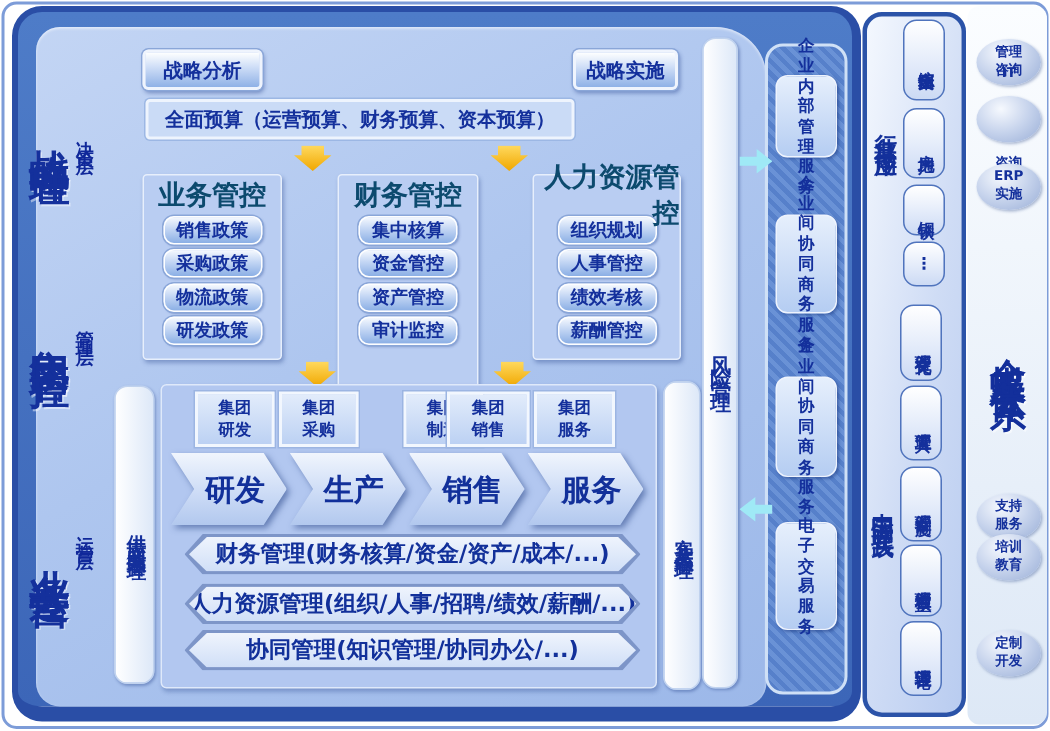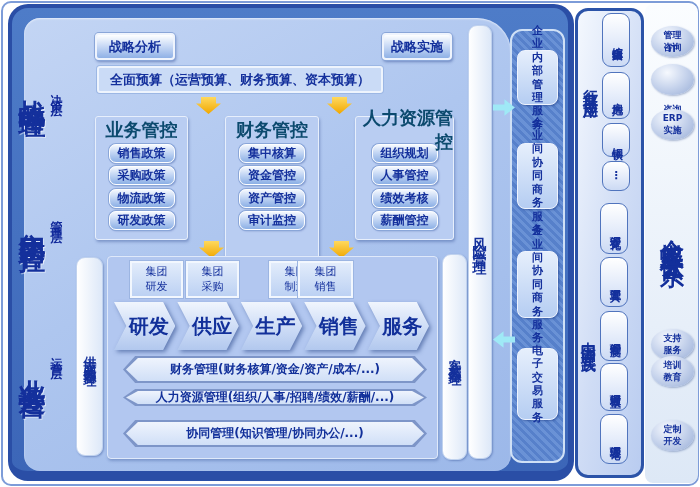--- a/index.html
+++ b/index.html
@@ -37,35 +37,35 @@
     background:linear-gradient(180deg,#f4f8fe 0%,#c3d6f4 45%,#8bafe5 100%);
     border:1px solid #fdfeff;box-shadow:0 0 0 1px #8aa6d8,1px 1px 2px rgba(22,50,130,.4);
     color:#14309c;font-weight:bold;display:flex;align-items:center;justify-content:center;}
 
   .sec3{background:#b2c7f0;border:1px solid #dfe9fa;border-radius:4px;
     box-shadow:1px 2px 3px rgba(25,55,130,.3);}
   .strip{background:linear-gradient(90deg,#ffffff,#dde8f8);border:1px solid #c0d2ee;
     border-radius:9px;box-shadow:1px 1px 2px rgba(25,55,130,.35);
     color:#14309c;font-weight:bold;}
   .unit-box{background:linear-gradient(180deg,#e2ecfb,#bcd1f3);border:2px solid #f2f7fe;
-    box-shadow:0 0 0 1px #9cb5e2;font-size:11px;font-weight:normal;color:#14309c;
+    box-shadow:0 0 0 1px #9cb5e2;font-size:11px;font-weight:bold;color:#14309c;
     line-height:1.3;text-align:center;padding:16px 12px;}
 
   .chain{display:flex;filter:drop-shadow(2px 2px 2px rgba(20,50,120,.5));}
   .chev{flex:1;margin-right:2px;clip-path:polygon(0 0,80% 0,100% 50%,80% 100%,0 100%,20% 50%);
     background:linear-gradient(180deg,#f0f5fd 0%,#cddcf6 55%,#b2c8ee 100%);
     font-size:20px;font-weight:bold;color:#12309a;display:flex;align-items:center;
     justify-content:center;padding-left:8px;}
   .chev:last-child{margin-right:0;}
 
   .banner-o{clip-path:polygon(0 50%,4% 0,96% 0,100% 50%,96% 100%,4% 100%);
     background:#7d95c8;padding:2px 3px;display:flex;}
   .banner-i{flex:1;clip-path:polygon(0 50%,4% 0,96% 0,100% 50%,96% 100%,4% 100%);
     background:linear-gradient(180deg,#eff4fd,#d0dff7);display:flex;align-items:center;
-    justify-content:center;font-size:12px;font-weight:bold;color:#12309a;white-space:nowrap;}
+    justify-content:center;font-size:15px;font-weight:bold;color:#12309a;white-space:nowrap;}
 
   .eservices-col{background:#5b87d2;border:2px solid #cfe0f6;border-radius:12px;
     background-image:repeating-linear-gradient(45deg,rgba(255,255,255,.09) 0 3px,rgba(0,0,60,.05) 3px 6px);}
   .ebox{background:linear-gradient(180deg,#e6effc,#b5cdf2);border:1px solid #eef3fd;
     border-radius:8px;box-shadow:1px 1px 2px rgba(15,40,110,.4);font-size:11px;font-weight:bold;
     color:#14309c;line-height:1.22;text-align:center;padding:3px 9px;}
 
   .yarrow{width:25px;height:17px;background:linear-gradient(180deg,#ffd95e,#f0a700);
     clip-path:polygon(20% 0,80% 0,80% 38%,100% 38%,50% 100%,0 38%,20% 38%);
     filter:drop-shadow(1px 1px 1px rgba(110,70,0,.5));}
@@ -140,33 +140,33 @@
   </div>
 
   <div class="abs sec3" style="left:107px;top:256px;width:331px;height:203px;"></div>
 
   <div class="abs strip v flexc" style="left:76px;top:257px;width:27px;height:199px;font-size:13px;letter-spacing:3px;">供应商关系管理</div>
 
   <div class="abs unit-box flexc" style="left:130px;top:261px;width:53px;height:37px;">集团研发</div>
   <div class="abs unit-box flexc" style="left:186px;top:261px;width:53px;height:37px;">集团采购</div>
   <div class="abs unit-box flexc" style="left:242px;top:261px;width:53px;height:37px;margin-left:27px;">集团制造</div>
   <div class="abs unit-box flexc" style="left:298px;top:261px;width:55px;height:37px;">集团销售</div>
+  <div class="abs unit-box flexc" style="left:356px;top:261px;width:54px;height:37px;">集团服务</div>
 
   <div class="abs chain" style="left:114px;top:302px;width:315px;height:48px;">
     <div class="chev">研发</div>
-    <div class="chev">供应</div>
     <div class="chev">生产</div>
     <div class="chev">销售</div>
     <div class="chev">服务</div>
   </div>
 
   <div class="abs banner-o" style="left:123px;top:356px;width:304px;height:27px;">
     <div class="banner-i">财务管理(财务核算/资金/资产/成本/...)</div>
   </div>
-  <div class="abs banner-o" style="left:123px;top:389px;width:304px;height:17px;">
+  <div class="abs banner-o" style="left:123px;top:389px;width:304px;height:27px;">
     <div class="banner-i">人力资源管理(组织/人事/招聘/绩效/薪酬/...)</div>
   </div>
   <div class="abs banner-o" style="left:123px;top:420px;width:304px;height:27px;">
     <div class="banner-i">协同管理(知识管理/协同办公/...)</div>
   </div>
 
   <div class="abs strip v flexc" style="left:442px;top:254px;width:25px;height:206px;font-size:13px;letter-spacing:3px;">客户关系管理</div>
   <div class="abs strip v flexc" style="left:468px;top:25px;width:24px;height:434px;font-size:14px;letter-spacing:8px;">风险管理</div>
 
   <div class="abs eservices-col" style="left:510px;top:29px;width:55px;height:434px;"></div>

